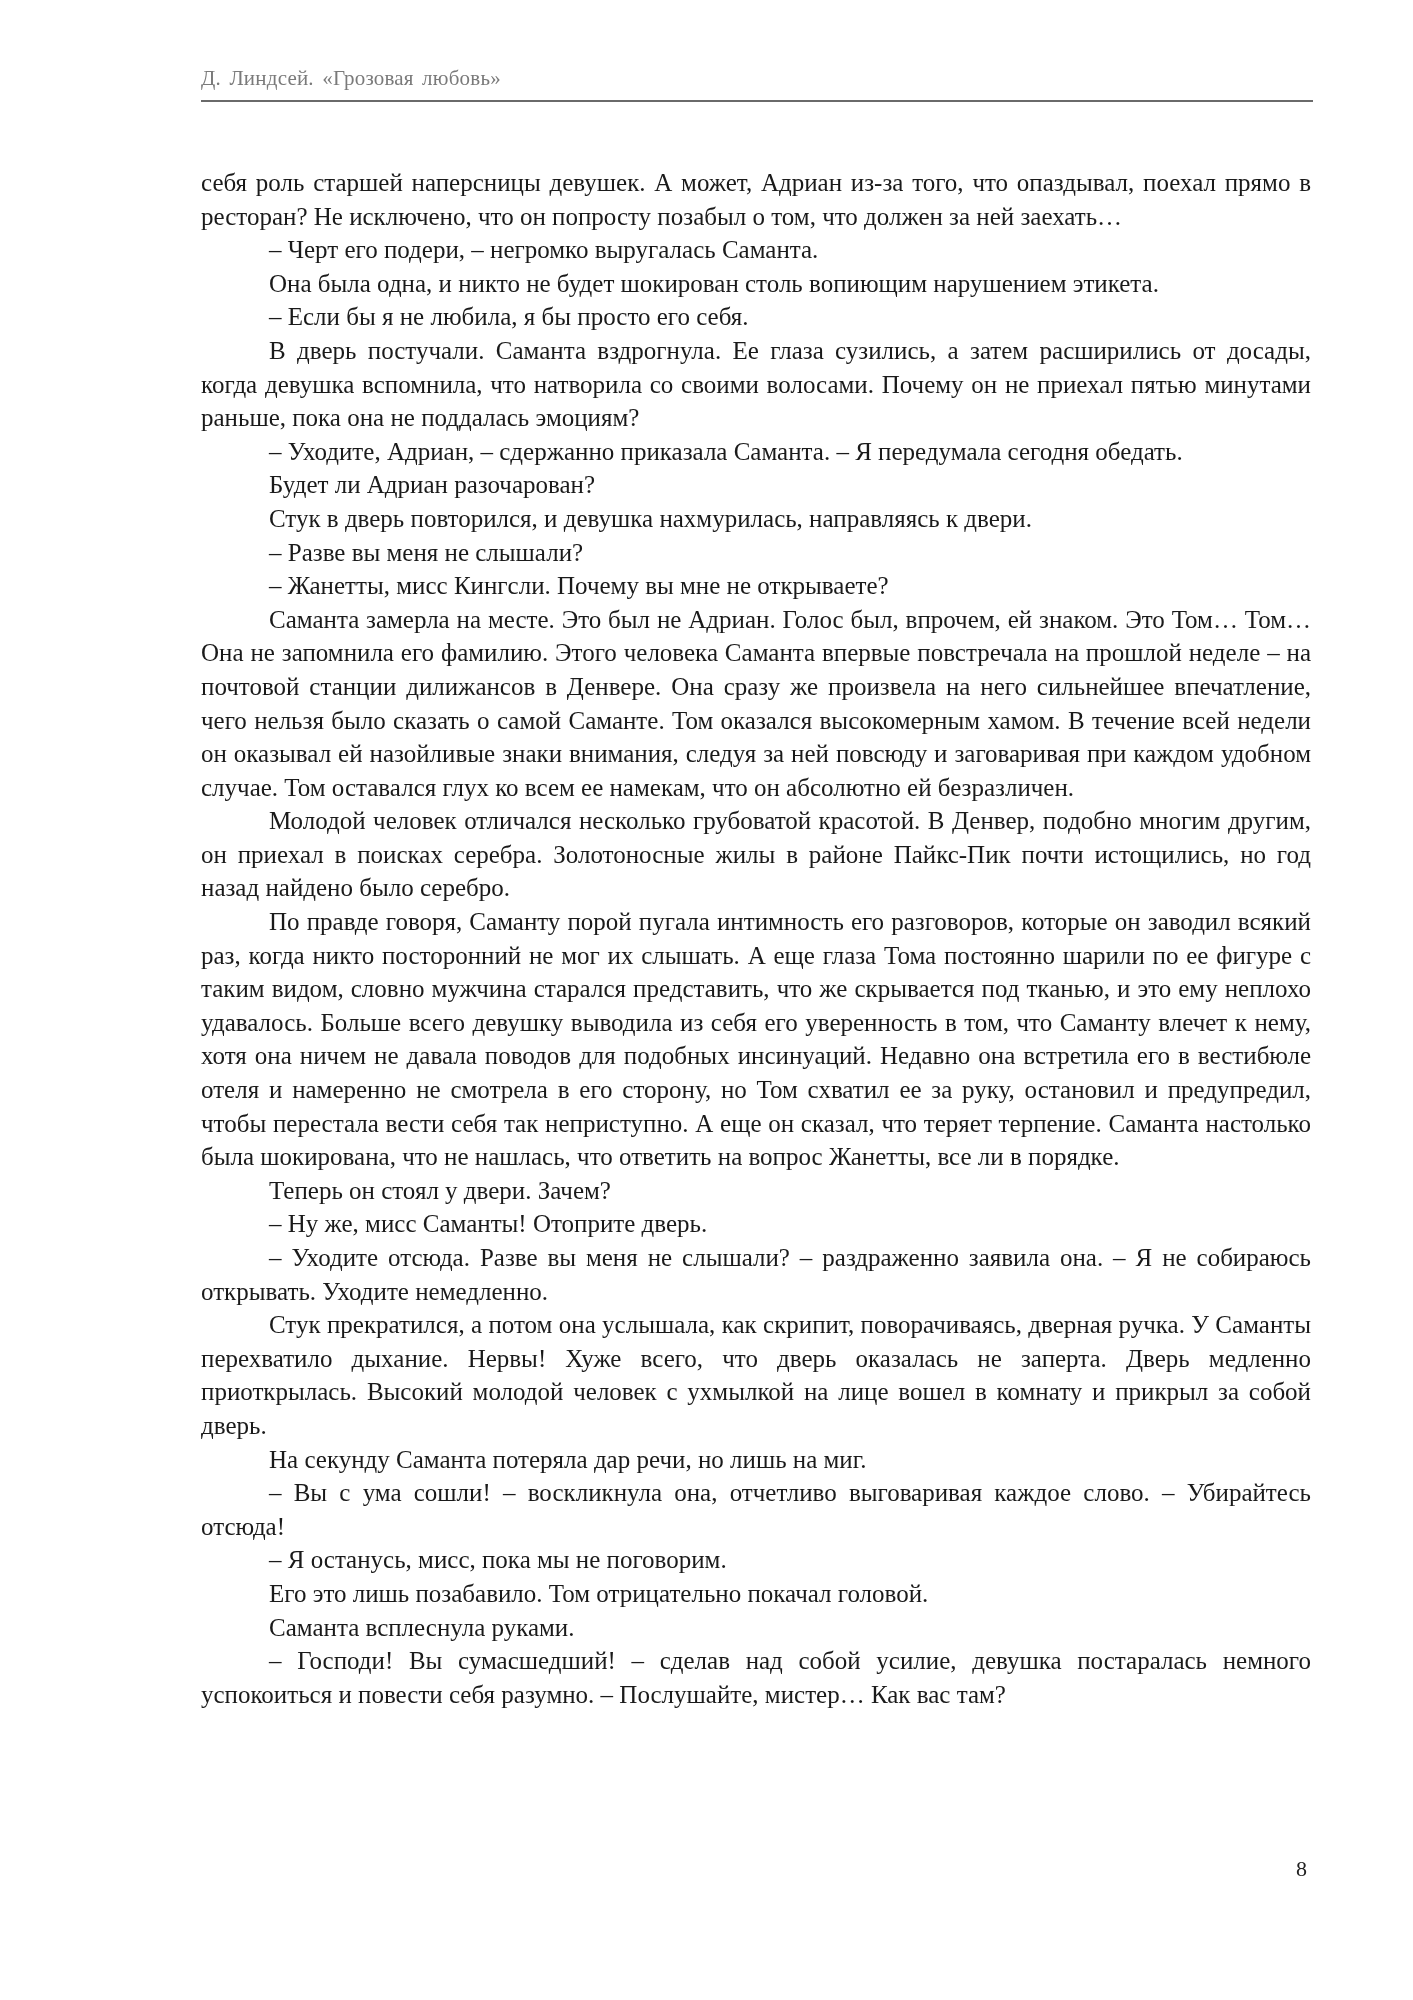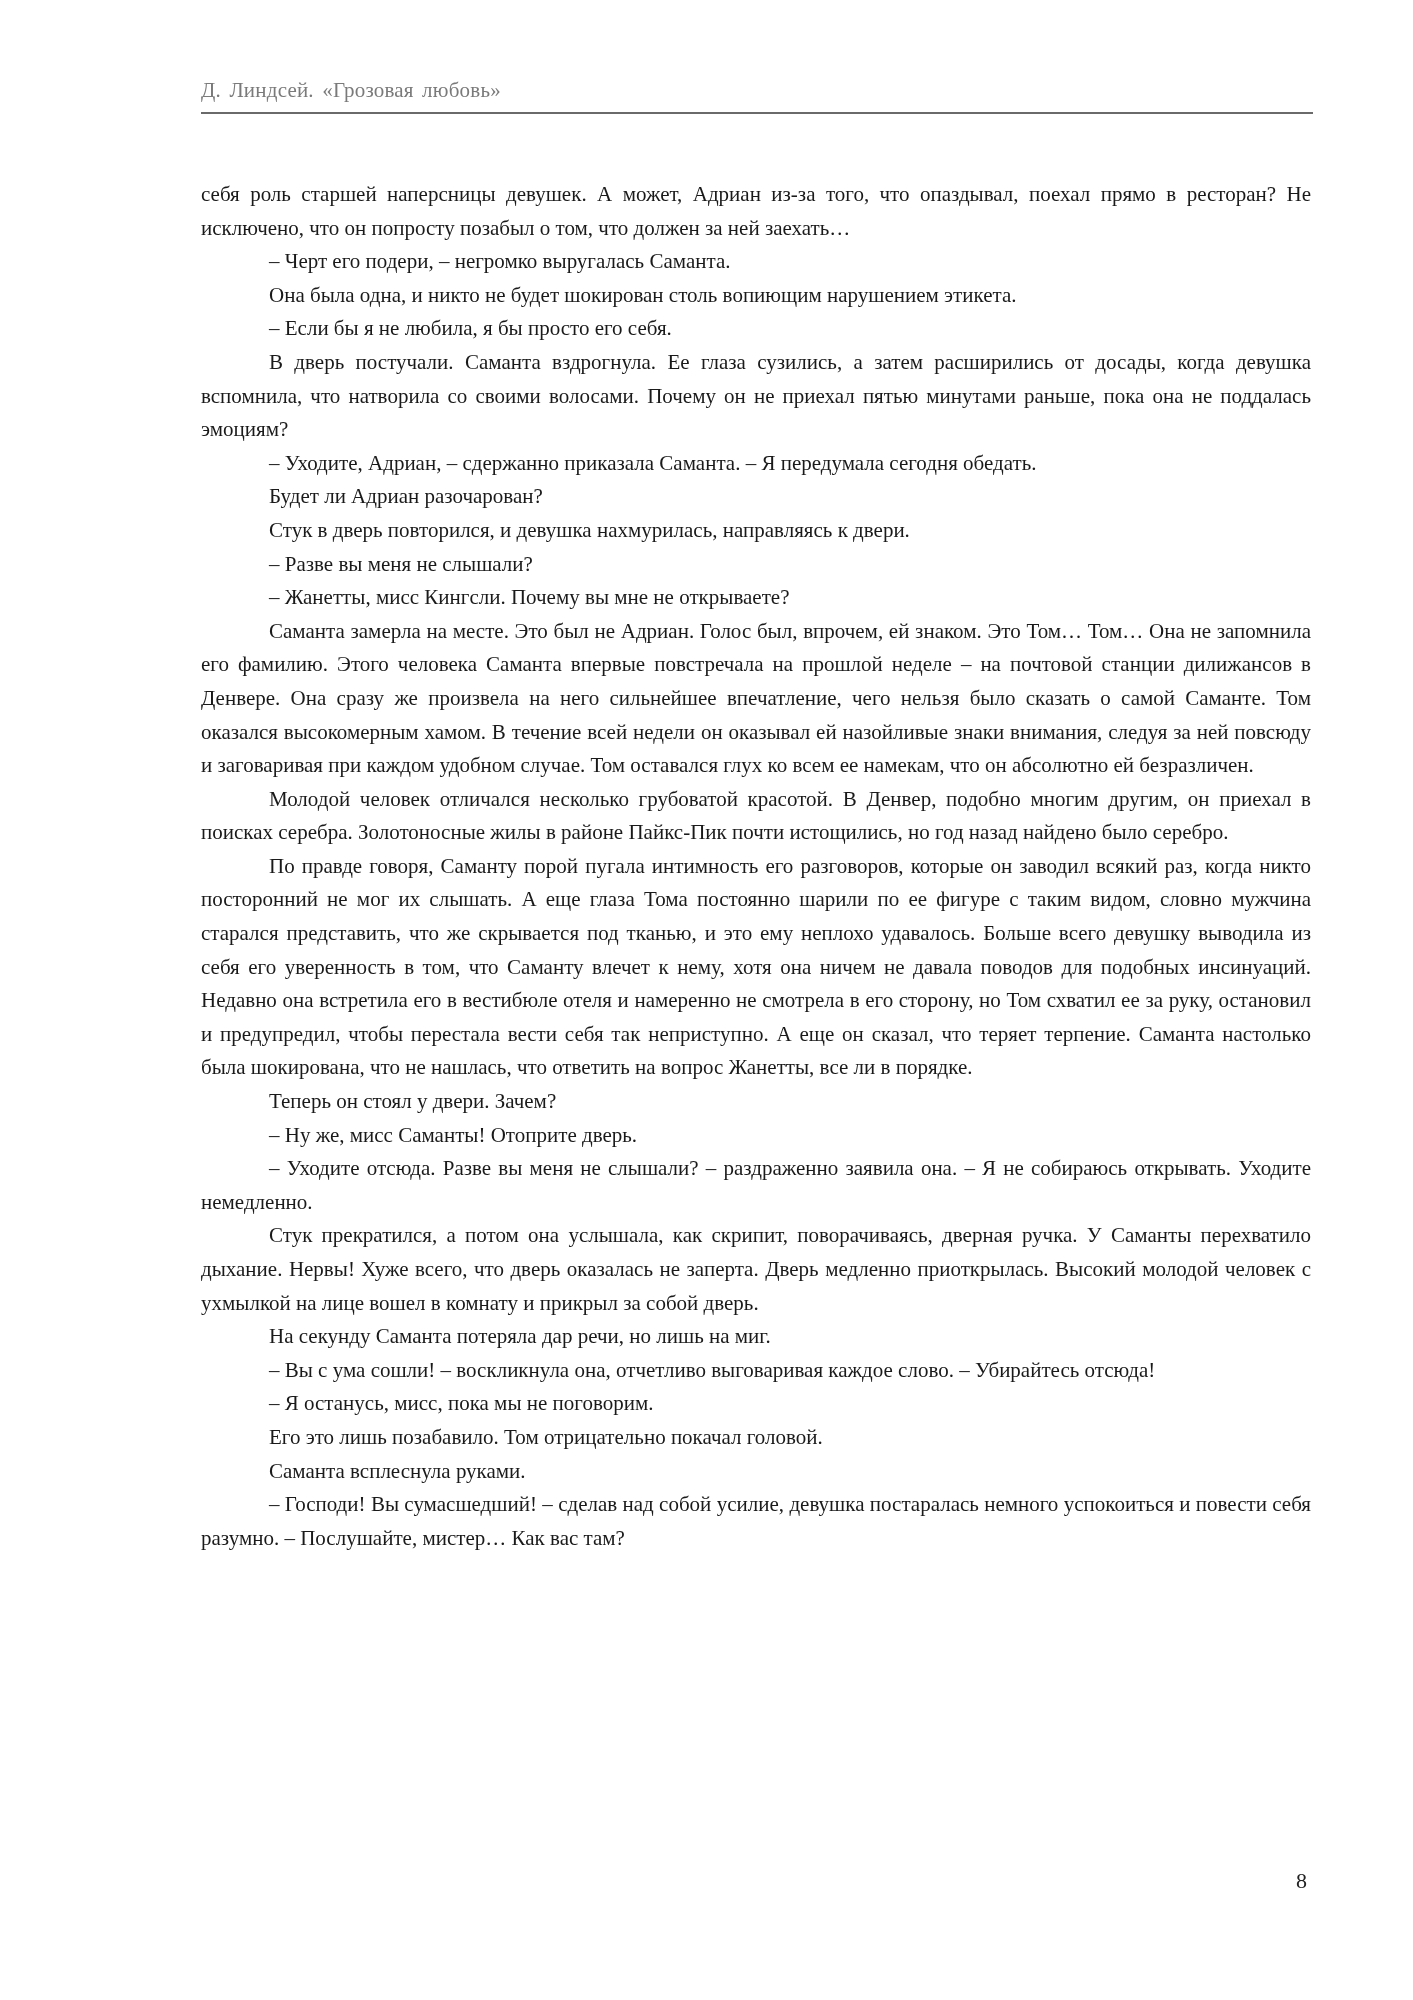--- a/index.html
+++ b/index.html
@@ -1,29 +1,29 @@
 <!DOCTYPE html>
 <html><head>
 <meta charset="utf-8">
 <style>
   html, body { margin: 0; padding: 0; background: #ffffff; }
   body { width: 1413px; height: 2000px; position: relative; overflow: hidden; }
-  .page { position: absolute; left: 0; top: 0; width: 1413px; height: 1544px; background: #fff; margin-top: 12px; }
+  .page { position: absolute; left: 0; top: 0; width: 1413px; height: 1544px; background: #fff; }
   .running-head {
     position: absolute; left: 201px; top: 66px;
     font-family: "Liberation Serif", serif; font-size: 21px; color: #7a7a7a;
     letter-spacing: 0.2px; word-spacing: 3px;
   }
   .head-rule {
     position: absolute; left: 201px; top: 100px; width: 1112px; height: 2px;
     background: #6a6a6a;
   }
   .body-text {
     position: absolute; left: 201px; top: 166px; width: 1110px;
-    font-family: "Liberation Serif", serif; font-size: 21px; line-height: 33.6px;
+    font-family: "Liberation Serif", serif; font-size: 25px; line-height: 33.6px;
     color: #1a1a1a; text-align: justify;
   }
   .body-text p { margin: 0; text-indent: 68px; hyphens: manual; }
   .body-text p.noindent { text-indent: 0; }
   .page-number {
     position: absolute; left: 1296px; top: 1856px;
     font-family: "Liberation Serif", serif; font-size: 22px; color: #222;
   }
 </style>
 </head>

